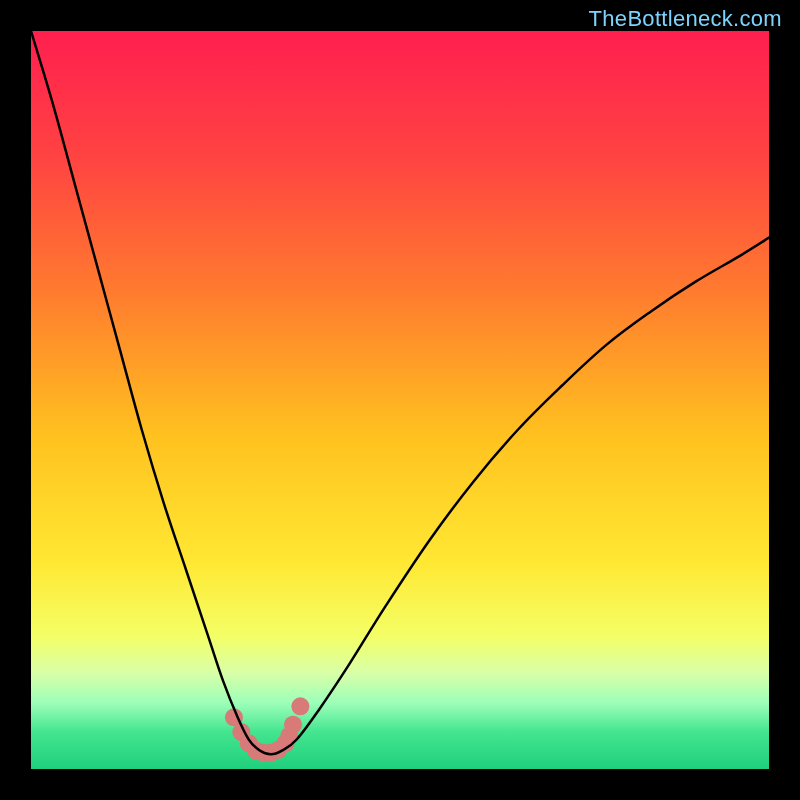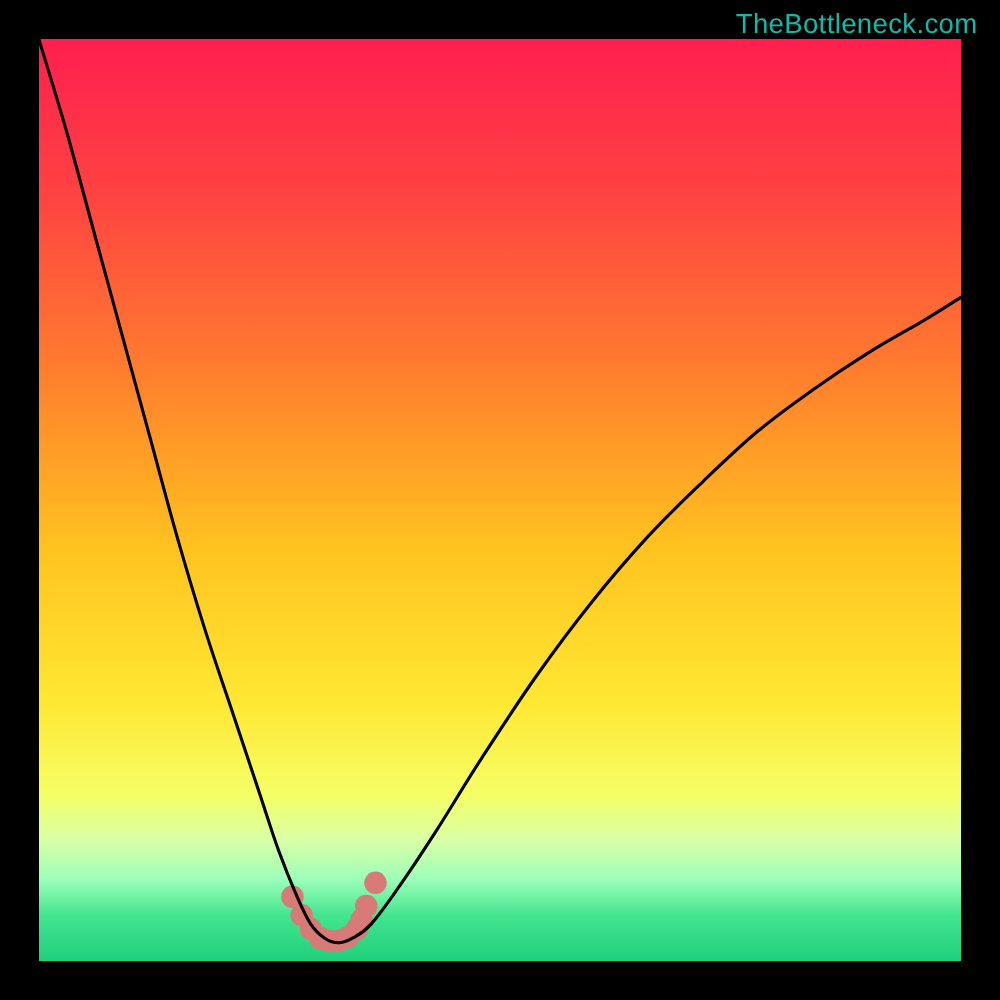--- a/index.html
+++ b/index.html
@@ -32,21 +32,21 @@
     position: absolute;
     inset: 0;
   }
   .watermark {
     position: absolute;
     top: 6px;
     right: 18px;
     font-family: Arial, Helvetica, sans-serif;
     font-size: 22px;
     font-weight: 500;
-    color: #14b8a6;
+    color: #7dd3fc;
     letter-spacing: 0.3px;
     user-select: none;
     pointer-events: none;
   }
 </style>
 </head>
 <body>
 
 <div class="stage">
 

